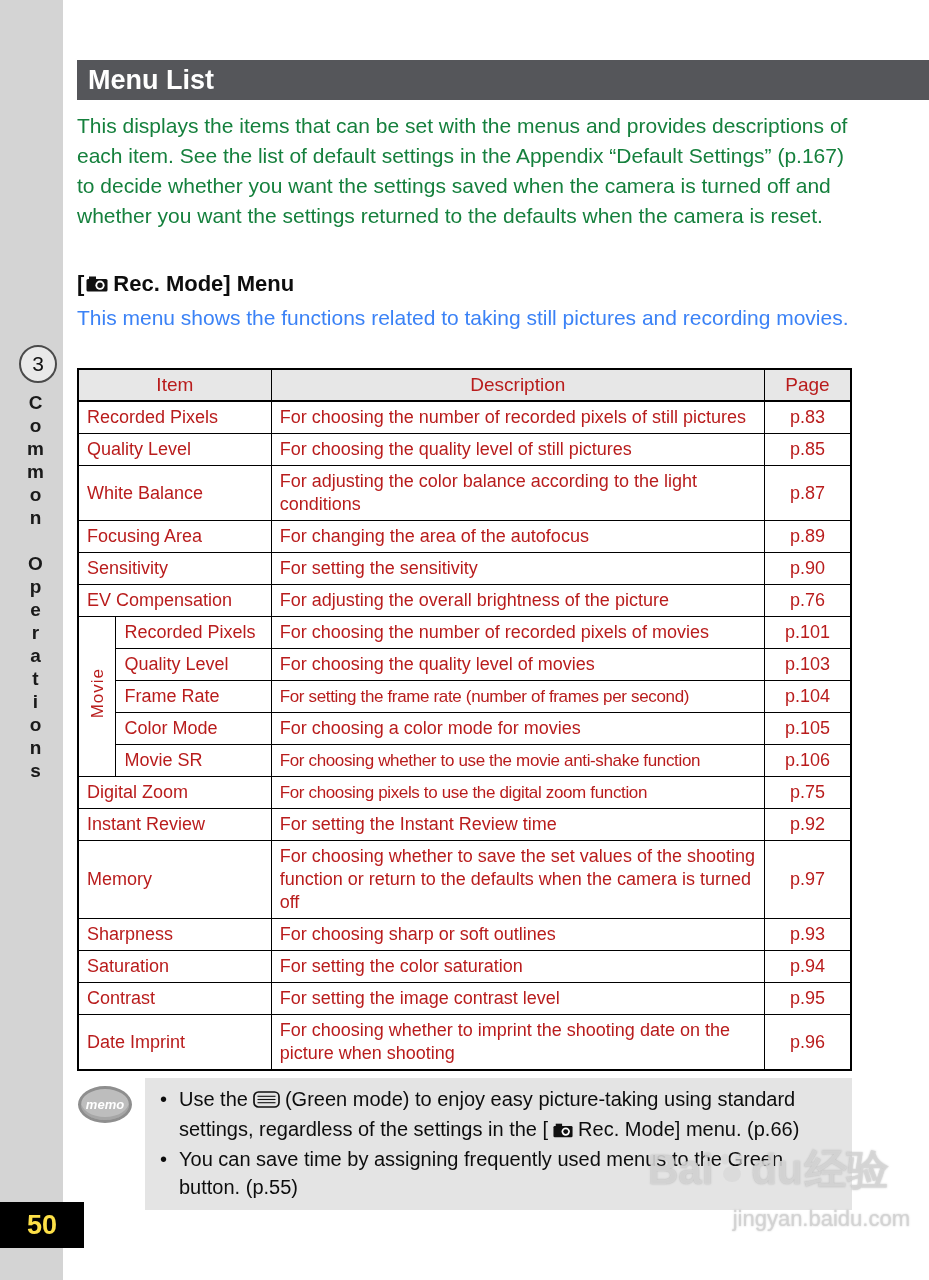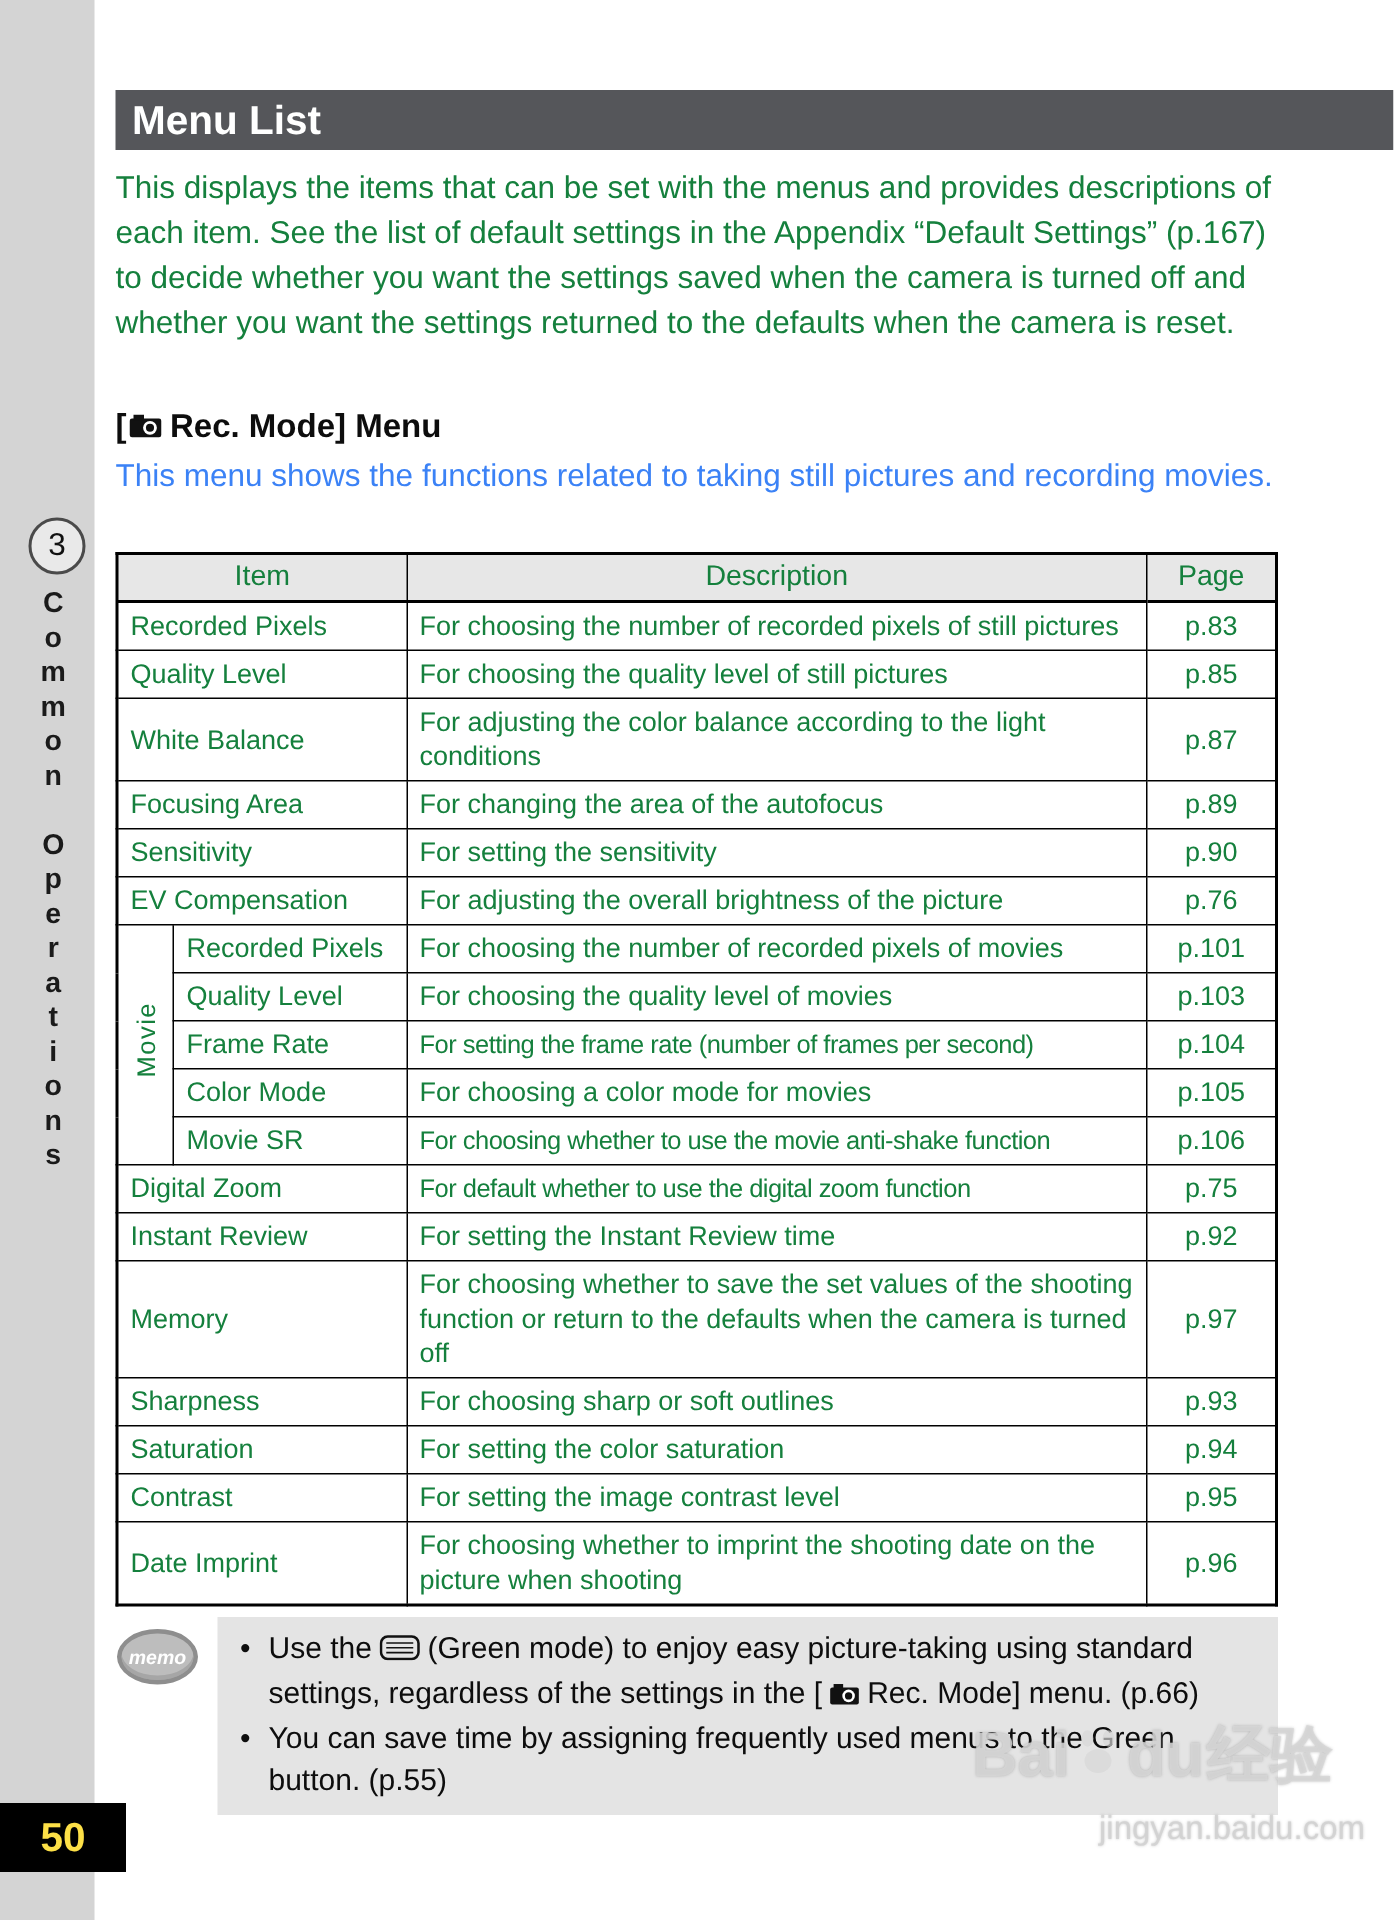--- a/index.html
+++ b/index.html
@@ -31,21 +31,21 @@
   }
   
   .intro { position:absolute; left:77px; top:111px; width:784px; font-size:21px; line-height:30px; color:#15803d; }
   
   .section-title { position:absolute; left:77px; top:271px; font-size:22px; font-weight:bold; color:#0d0d0d; }
   .section-desc { position:absolute; left:77px; top:302px; width:784px; font-size:21px; line-height:31px; color:#3b82f6; }
   .cam-icon { display:inline-block; vertical-align:-1px; margin:0 5px 0 2px; }
   
   .menu-table {
     position:absolute; left:77px; top:368px; width:775px;
-    border-collapse:collapse; font-size:18px; color:#15803d;
+    border-collapse:collapse; font-size:18px; color:#b91c1c;
   }
   .menu-table th, .menu-table td { border:1px solid #000; }
   .menu-table { border:2px solid #000; }
   .menu-table th {
     background:#e7e7e7; font-weight:normal; font-size:19px; text-align:center;
     padding:4px 4px; border-bottom:2px solid #000;
   }
   .menu-table td { padding:4px 8px; line-height:23px; vertical-align:middle; }
   .c-page { text-align:center; padding:4px 2px !important; }
   .c-movie { width:38px; text-align:center; vertical-align:middle; padding:2px !important; }
@@ -176,21 +176,21 @@
         <td class="c-page">p.105</td>
       </tr>
       <tr>
         <td>Movie SR</td>
         <td class="tight">For choosing whether to use the movie anti-shake function</td>
         <td class="c-page">p.106</td>
       </tr>
 
       <tr>
         <td colspan="2">Digital Zoom</td>
-        <td class="tight">For default whether to use the digital zoom function</td>
+        <td class="tight">For choosing pixels to use the digital zoom function</td>
         <td class="c-page">p.75</td>
       </tr>
       <tr>
         <td colspan="2">Instant Review</td>
         <td>For setting the Instant Review time</td>
         <td class="c-page">p.92</td>
       </tr>
       <tr>
         <td colspan="2">Memory</td>
         <td>For choosing whether to save the set values of the shooting function or return to the defaults when the camera is turned off</td>

